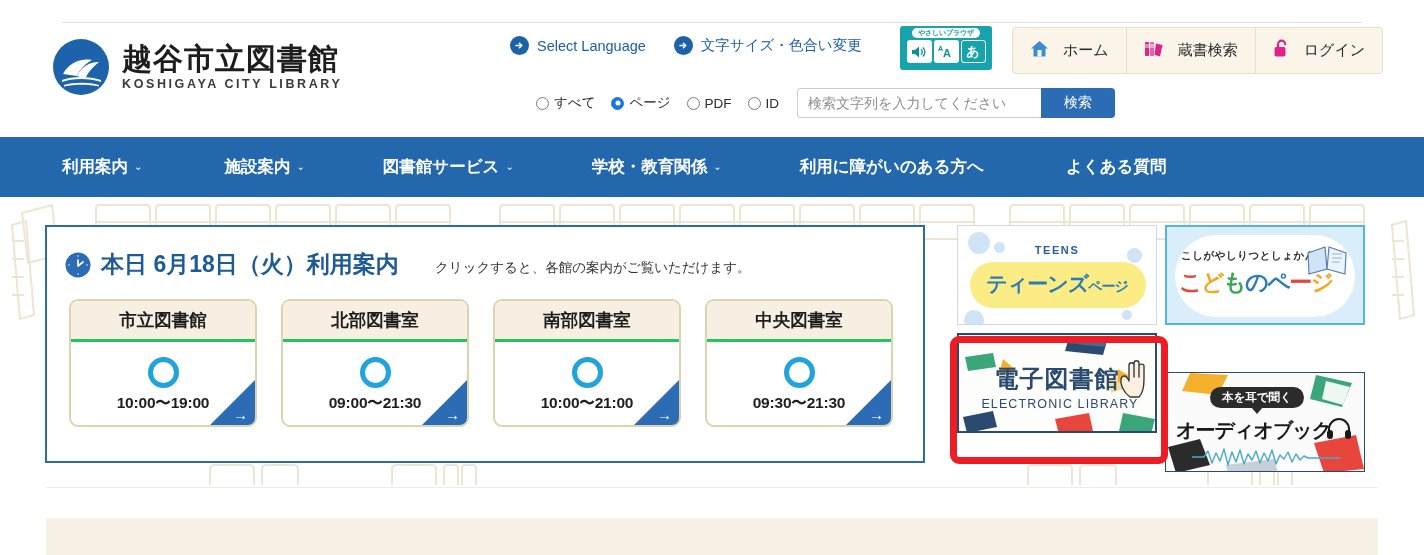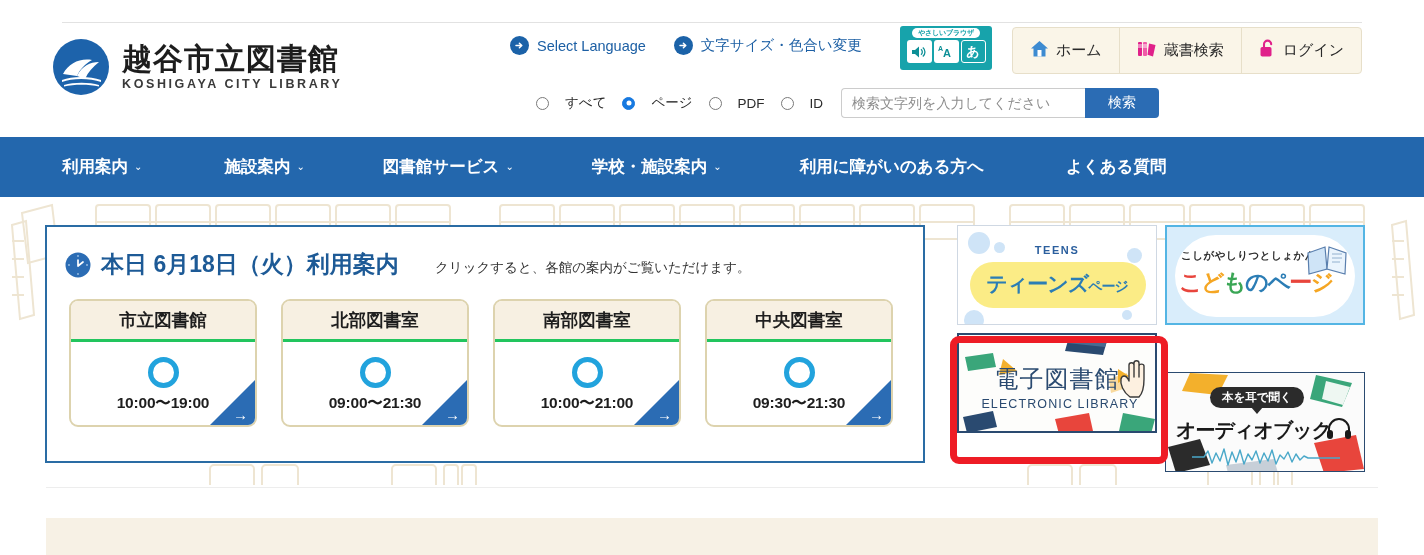--- a/index.html
+++ b/index.html
@@ -61,30 +61,30 @@
   }
   .eb-ico.fill { background:#17a3ab; color:#fff; border:1.5px solid #fff; box-sizing:border-box; }
 
   
   .top-buttons {
     position:absolute; left:1012px; top:27px; height:45px;
     display:flex; background:#faf5e8; border:1px solid #e7dfc9; border-radius:4px;
     overflow:hidden;
   }
   .top-btn {
-    display:flex; align-items:center; gap:7px; padding:0 17px; height:100%;
+    display:flex; align-items:center; gap:14px; padding:0 17px; height:100%;
     border-right:1px solid #e7dfc9; cursor:pointer; white-space:nowrap;
   }
   .top-btn:last-child { border-right:none; }
   .top-btn-label { font-size:15px; color:#2a2a2a; }
 
   
   .search-row { position:absolute; left:536px; top:88px; display:flex; align-items:center; }
   .radio-group { display:flex; align-items:center; gap:16px; margin-right:18px; }
-  .radio-item { display:flex; align-items:center; gap:16px; cursor:pointer; white-space:nowrap; }
+  .radio-item { display:flex; align-items:center; gap:5px; cursor:pointer; white-space:nowrap; }
   .radio-dot {
     width:13px; height:13px; border-radius:50%; border:1.4px solid #7a7a7a;
     background:#fff; box-sizing:border-box; flex:none; position:relative;
   }
   .radio-dot.on { border-color:#1779e0; background:#1779e0; }
   .radio-dot.on::after {
     content:""; position:absolute; left:50%; top:50%; transform:translate(-50%,-50%);
     width:5px; height:5px; border-radius:50%; background:#fff;
   }
   .radio-label { font-size:13.5px; color:#2b2b2b; }
@@ -210,21 +210,21 @@
   .bn-kodomo-big span:nth-child(5){color:#2b7db5;}
   .bn-kodomo-big span:nth-child(6){color:#e8453c;}
   .bn-kodomo-big span:nth-child(7){color:#f5a623;}
   .bn-kodomo-big span:nth-child(8){color:#3aa655;}
   .bn-book { position:absolute; right:14px; top:16px; }
 
   
   .bn-elec { background:#fdfdfb; border:2px solid #2a4a70; }
   .bn-elec-jp {
     position:absolute; left:0; right:0; top:28px; text-align:center;
-    font-size:24px; font-weight:normal; color:#2a4a70; letter-spacing:1px;
+    font-size:24px; font-weight:bold; color:#2a4a70; letter-spacing:1px;
   }
   .bn-elec-en {
     position:absolute; left:6px; right:0; top:62px; text-align:center;
     font-size:12.5px; color:#2a4a70; letter-spacing:1.1px;
   }
   .bn-elec-play {
     position:absolute; right:26px; top:34px; width:0; height:0;
     border-top:7px solid transparent; border-bottom:7px solid transparent;
     border-left:11px solid #f3b02c;
   }
@@ -395,21 +395,21 @@
       </span>
       <span class="nav-item" style="margin-right:78px;">
         <span class="nav-label">施設案内</span>
         <span class="nav-caret">⌄</span>
       </span>
       <span class="nav-item" style="margin-right:78px;">
         <span class="nav-label">図書館サービス</span>
         <span class="nav-caret">⌄</span>
       </span>
       <span class="nav-item" style="margin-right:78px;">
-        <span class="nav-label">学校・施設案内</span>
+        <span class="nav-label">学校・教育関係</span>
         <span class="nav-caret">⌄</span>
       </span>
       <span class="nav-item" style="margin-right:82px;">
         <span class="nav-label">利用に障がいのある方へ</span>
       </span>
       <span class="nav-item">
         <span class="nav-label">よくある質問</span>
       </span>
     </div>
   </div>

